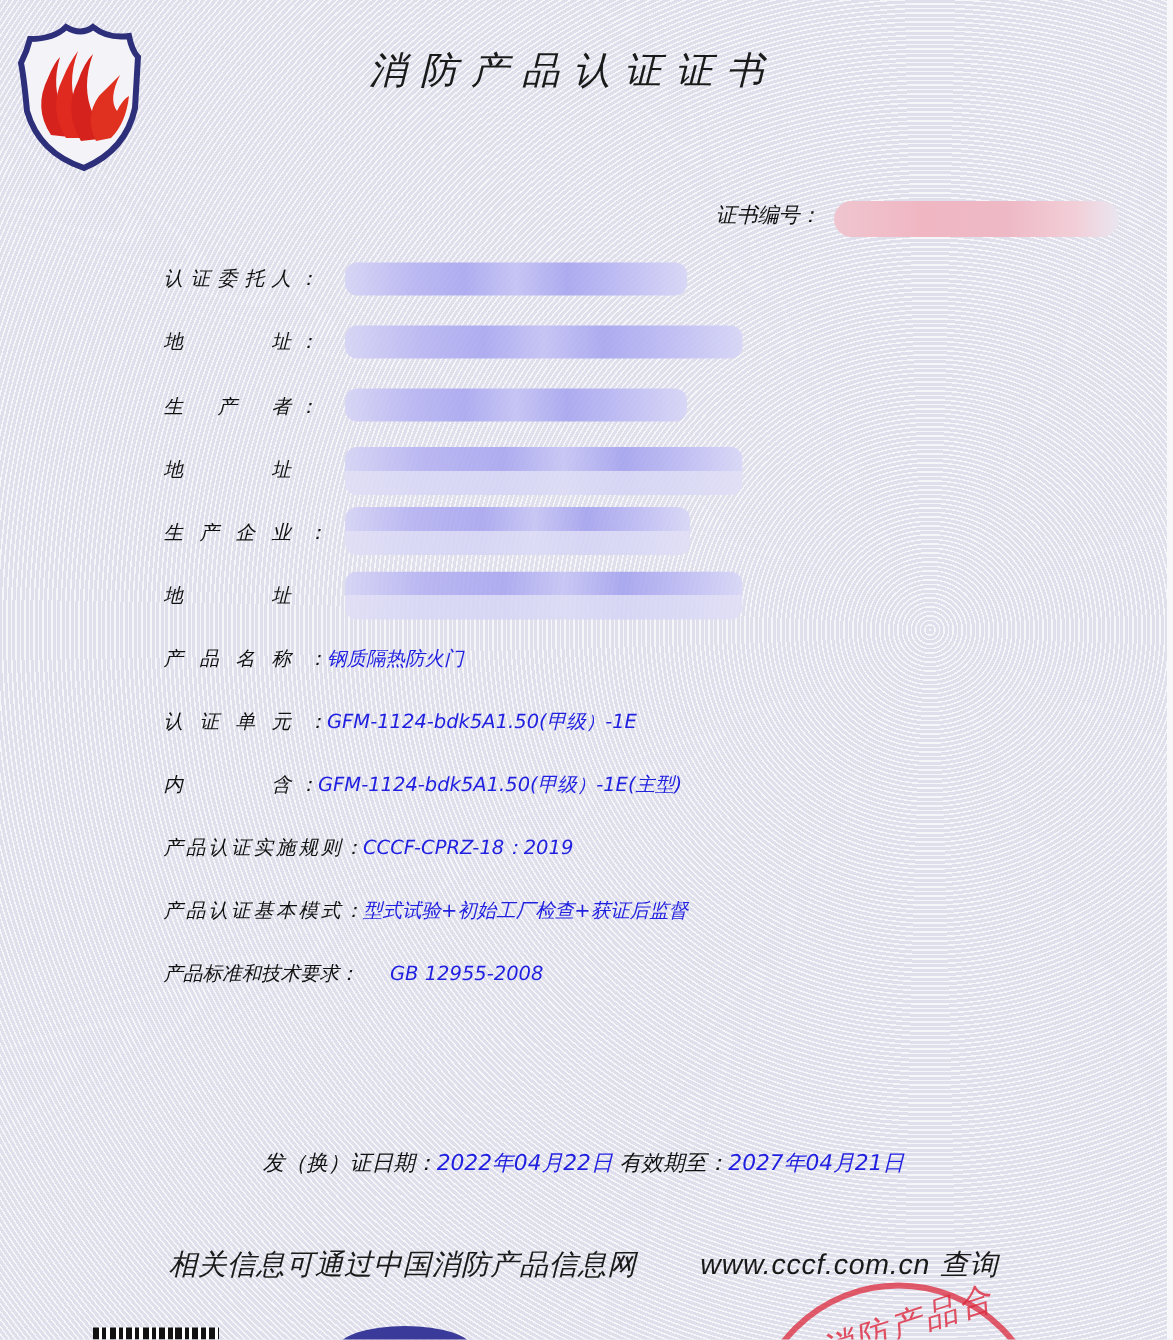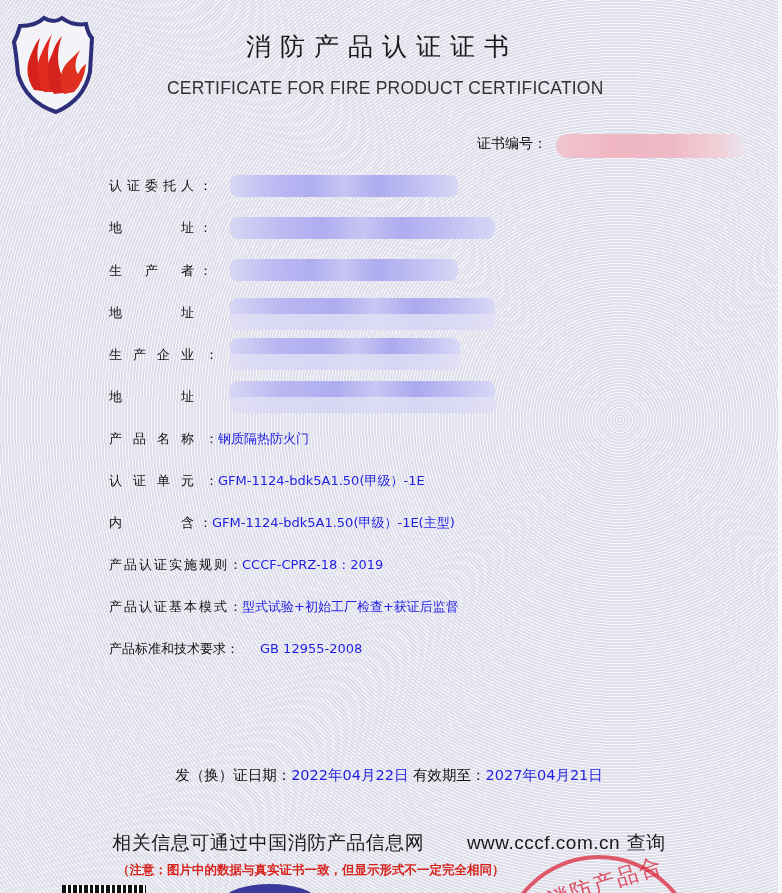--- a/index.html
+++ b/index.html
@@ -7,20 +7,21 @@
     width: 782px; height: 893px; overflow: hidden; position: relative;
     font-family: "DejaVu Sans", sans-serif;
     background: #ecebf4;
   }
   .cert {
     position: absolute; left: 0; top: 0; width: 778px; height: 893px;
     background:
       repeating-radial-gradient(circle at 620px 420px, rgba(255,255,255,0.55) 0 1px, rgba(200,200,222,0.35) 1px 3px),
       #ecebf3;
     overflow: hidden;
+    font-style: italic;
   }
   .right-strip { position: absolute; right: 0; top: 0; width: 4px; height: 893px; background: #f8f8fb; }
   .logo { position: absolute; left: 12px; top: 12px; width: 82px; height: 102px; }
   .title-cn {
     position: absolute; left: 246px; top: 30px; font-size: 25px; letter-spacing: 9px;
     color: #1a1a1a; white-space: nowrap;
   }
   .title-en {
     position: absolute; left: 167px; top: 78px; font-size: 17.5px; color: #333;
     font-family: "Liberation Sans", sans-serif; white-space: nowrap; letter-spacing: 0.2px;
@@ -64,21 +65,20 @@
 <div class="cert">
   <svg class="logo" viewBox="0 0 82 102">
     <path d="M8 14 Q24 14 32 6 Q42 12 50 6 Q60 14 74 12 Q76 22 80 26 L78 60 Q72 88 44 100 Q14 90 6 62 Q4 40 2 30 Q6 22 8 14 Z" fill="#f4f4f8" stroke="#2d2f7a" stroke-width="4"></path>
     <path d="M22 78 Q10 60 20 40 Q24 30 28 26 Q22 46 30 62 Q34 72 40 80 Z" fill="#d6221c"></path>
     <path d="M32 80 Q20 60 30 40 Q34 30 40 22 Q32 44 40 62 Q44 72 50 80 Z" fill="#e02a20"></path>
     <path d="M42 82 Q30 62 40 42 Q44 30 50 24 Q42 46 50 64 Q54 74 60 80 Z" fill="#d6221c"></path>
     <path d="M52 82 Q44 66 54 52 Q62 44 68 38 Q60 54 66 62 Q70 54 74 52 Q72 70 62 80 Z" fill="#e0301f"></path>
   </svg>
 
   <div class="title-cn">消防产品认证证书</div>
-  <div class="title-en">CERTIFICATE FOR FIRE PRODUCT CERTIFICATION</div>
 
   <div class="certno-label">证书编号：</div>
   <div class="certno-blur"></div>
 
   <div class="row" style="top:177px"><span class="lbl" style="letter-spacing:5px">认证委托人：</span></div>
   <div class="blur" style="left:230px;top:175px;width:228px"></div>
 
   <div class="row" style="top:219px"><span class="lbl" style="letter-spacing:5px">地　　　址：</span></div>
   <div class="blur" style="left:230px;top:217px;width:265px"></div>
 
@@ -112,18 +112,17 @@
     <span>发（换）证日期：</span><span class="val">2022年04月22日</span><span> 有效期至：</span><span class="val">2027年04月21日</span>
   </div>
 
   <div class="notice" style="top:830px">
     <span>相关信息可通过中国消防产品信息网 </span><span class="url">www.cccf.com.cn</span><span> 查询</span>
   </div>
 
   <div class="seal"></div>
   <div class="seal-text">消防产品合</div>
 
-  <div class="warning">（注意：图片中的数据与真实证书一致，但显示形式不一定完全相同）</div>
 
   <div class="qr"></div>
   <div class="blue-seal"></div>
 </div>
 <div class="right-strip"></div>
 
 </body></html>

